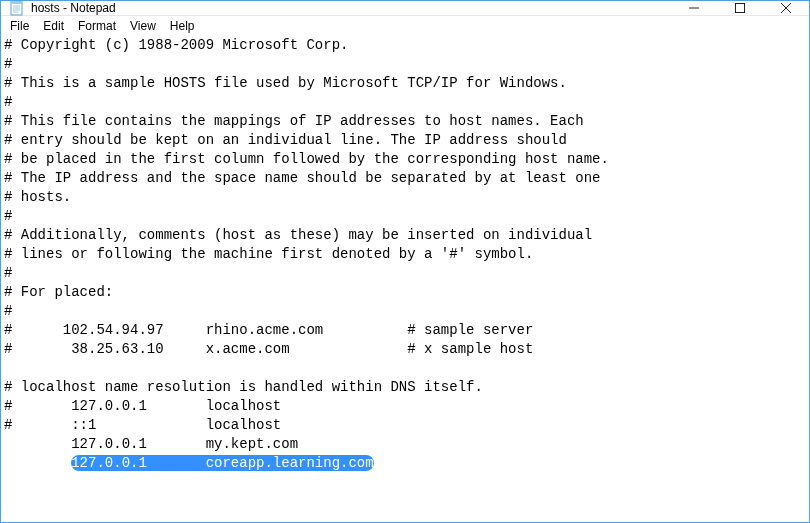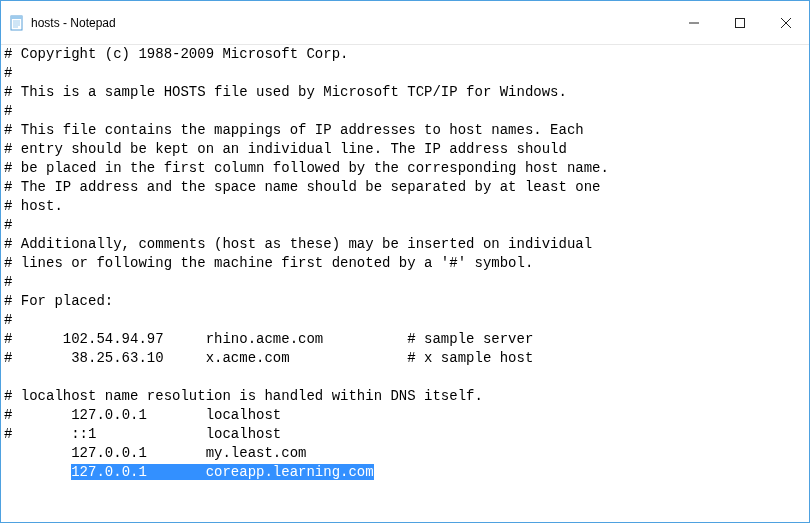--- a/index.html
+++ b/index.html
@@ -4,21 +4,21 @@
   <style>
     * { margin: 0; padding: 0; box-sizing: border-box; }
     html, body { width: 810px; height: 523px; overflow: hidden; font-family: "Segoe UI", Tahoma, sans-serif; }
     .window {
       width: 810px; height: 523px;
       border: 1px solid #4ea1e0;
       background: #fff;
       display: flex; flex-direction: column;
     }
     .titlebar {
-      height: 44px;
+      height: 15px;
       background: #fff;
       display: flex; align-items: center;
       border-bottom: 1px solid #e8e8e8;
     }
     .titlebar-icon {
       width: 16px; height: 16px;
       margin: 0 6px 0 8px;
       flex: none;
     }
     .titlebar-title {
@@ -57,20 +57,21 @@
       font-family: Consolas, "Courier New", monospace;
       font-size: 14px;
       line-height: 19px;
       white-space: pre;
       color: #000;
       padding: 0 3px 2px 3px;
     }
     .sel {
       background: #3390ff;
       color: #fff;
+      border-radius: 8px;
     }
     
     .editor::-webkit-scrollbar { width: 17px; height: 17px; }
     .editor::-webkit-scrollbar-track { background: #f0f0f0; }
     .editor::-webkit-scrollbar-thumb { background: #c2c2c2; }
     .editor::-webkit-scrollbar-button { background: #f0f0f0; height: 17px; width: 17px; }
   </style>
 </head>
 <body>
 
@@ -100,40 +101,47 @@
         </svg>
     </div>
     <div class="win-btn">
       <svg width="10" height="10" viewBox="0 0 10 10">
           <line x1="0" y1="0" x2="10" y2="10" stroke="#222" stroke-width="1"></line>
           <line x1="10" y1="0" x2="0" y2="10" stroke="#222" stroke-width="1"></line>
         </svg>
     </div>
   </div>
 
+  <div class="menubar">
+    <div class="menu-item">File</div>
+    <div class="menu-item">Edit</div>
+    <div class="menu-item">Format</div>
+    <div class="menu-item">View</div>
+    <div class="menu-item">Help</div>
+  </div>
 
   <div class="editor">
     <div class="editor-content"><span># Copyright (c) 1988-2009 Microsoft Corp.</span>
 <span>#</span>
 <span># This is a sample HOSTS file used by Microsoft TCP/IP for Windows.</span>
 <span>#</span>
 <span># This file contains the mappings of IP addresses to host names. Each</span>
 <span># entry should be kept on an individual line. The IP address should</span>
 <span># be placed in the first column followed by the corresponding host name.</span>
 <span># The IP address and the space name should be separated by at least one</span>
-<span># host.</span>
+<span># hosts.</span>
 <span>#</span>
 <span># Additionally, comments (host as these) may be inserted on individual</span>
 <span># lines or following the machine first denoted by a '#' symbol.</span>
 <span>#</span>
 <span># For placed:</span>
 <span>#</span>
 <span>#      102.54.94.97     rhino.acme.com          # sample server</span>
 <span>#       38.25.63.10     x.acme.com              # x sample host</span>
 <span></span>
 <span># localhost name resolution is handled within DNS itself.</span>
 <span>#	127.0.0.1       localhost</span>
 <span>#	::1             localhost</span>
-<span>	127.0.0.1       my.least.com</span>
+<span>	127.0.0.1       my.kept.com</span>
 <span>	</span><span class="sel">127.0.0.1       coreapp.learning.com</span></div>
   </div>
 
 </div>
 
 </body></html>

